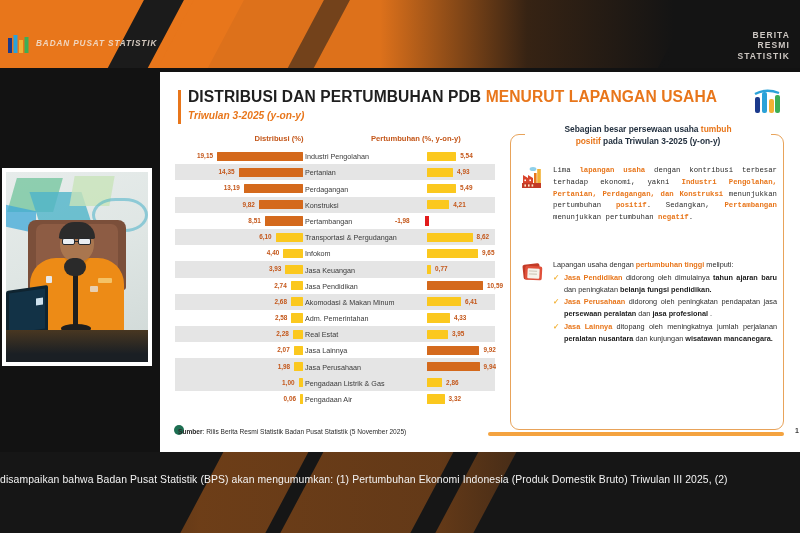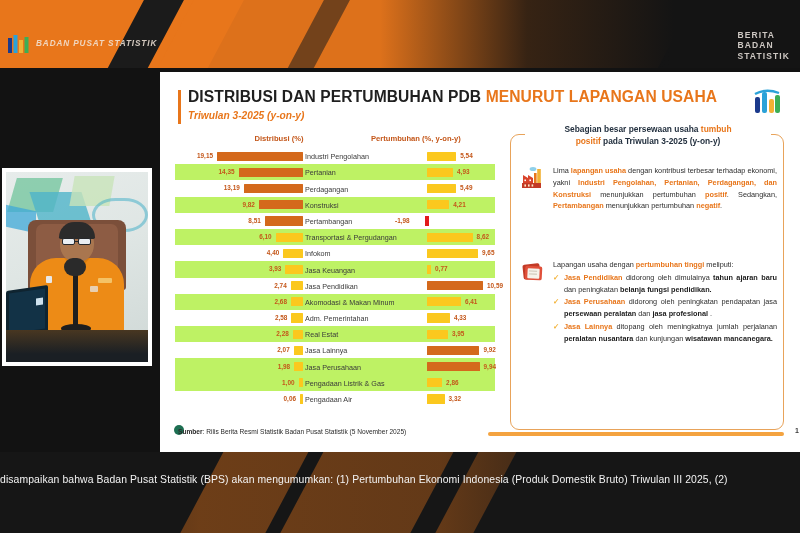--- a/index.html
+++ b/index.html
@@ -16,41 +16,41 @@
   .topbar .band-c { position:absolute; left:170px; top:-30px; width:500px; height:150px; background:#E8761B; transform:skewX(-28deg); opacity:.95; }
   .topbar .band-d { position:absolute; left:300px; top:-30px; width:26px; height:150px; background:#1b1b1b; transform:skewX(-28deg); opacity:.55;}
   .topbar .fade { position:absolute; left:380px; top:0; width:420px; height:68px;
       background:linear-gradient(90deg, rgba(20,20,20,0) 0%, rgba(18,18,18,.82) 35%, #141414 70%); }
 
   .bps-logo { position:absolute; left:7px; top:34px; width:24px; height:22px; z-index:6; }
   .bps-mark { position:absolute; left:0; top:0; width:24px; height:22px; }
   .bps-name { position:absolute; left:36px; top:39px; z-index:6;
       font-size:8.2px; font-weight:700; letter-spacing:.9px; color:#f2e6da; font-style:italic; opacity:.85; }
 
-  .brs { position:absolute; right:10px; top:30px; z-index:7; 
+  .brs { position:absolute; right:10px; top:30px; z-index:7; text-align:right;
       font-size:8.5px; font-weight:700; letter-spacing:1.1px; line-height:1.22; color:#cdc7c2; }
 
   
   .slide { position:absolute; left:160px; top:72px; width:640px; height:380px; background:#fff; overflow:hidden; }
 
   .slide-head { position:absolute; left:18px; top:14px; width:600px; }
   .ttl-bar { position:absolute; left:0; top:4px; width:3px; height:34px; background:#E8761B; }
   .ttl { position:absolute; left:10px; top:2px; font-size:15.6px; font-weight:700; letter-spacing:.1px; color:#1f1f1f; white-space:nowrap; }
   .ttl .soft { color:#E8761B; font-weight:700; }
   .sub { position:absolute; left:10px; top:24px; font-size:10.2px; font-style:italic; font-weight:700; color:#E8761B; }
   .head-logo { position:absolute; right:-4px; top:2px; width:30px; height:30px; }
 
   
   .chart { position:absolute; left:15px; top:62px; width:320px; height:296px; }
   .chart-hd { position:relative; height:14px; }
   .hd-dist { position:absolute; left:44px; width:120px; text-align:center; font-size:7.6px; font-weight:700; color:#C4571A; }
   .hd-grow { position:absolute; left:196px; width:120px; font-size:7.6px; font-weight:700; color:#C4571A; }
 
   .row { position:relative; height:16.2px; }
-  .row.alt { background:#bef264; }
+  .row.alt { background:#e5e5e5; }
   .dwrap { position:absolute; left:0; top:0; width:128px; height:16.2px; }
   .dbar { position:absolute; right:0; top:3.6px; height:9.2px; border-radius:.5px; }
   .dnum { position:absolute; top:4.1px; font-size:6.4px; font-weight:700; color:#C4571A; text-align:right; }
 
   .lbl { position:absolute; left:130px; width:102px; top:4.2px; 
       font-size:7.2px; color:#3a3a3a; white-space:nowrap; }
 
   .gwrap { position:absolute; left:234px; top:0; width:86px; height:16.2px; }
   .gbar { position:absolute; left:18px; top:3.6px; height:9.2px; border-radius:.5px; }
   .gnum { position:absolute; top:4.1px; font-size:6.4px; font-weight:700; color:#C4571A; }
@@ -137,21 +137,21 @@
         <rect x="1" y="4" width="4" height="15" fill="#1b3a8c"></rect>
         <rect x="6.5" y="1" width="4" height="18" fill="#2aa2d8"></rect>
         <rect x="12" y="6" width="4" height="13" fill="#f2b134"></rect>
         <rect x="17.5" y="3" width="4" height="16" fill="#3cae56"></rect>
       </svg>
     </div>
     <div class="bps-name">BADAN PUSAT STATISTIK</div>
 
     <div class="brs">
       <div>BERITA</div>
-      <div>BADAN</div>
+      <div>RESMI</div>
       <div>STATISTIK</div>
     </div>
   </div>
 
   <div class="slide">
 
     <div class="slide-head">
       <div class="ttl-bar"></div>
       <div class="ttl">
         <span>DISTRIBUSI DAN PERTUMBUHAN PDB </span><span class="soft">MENURUT LAPANGAN USAHA</span>
@@ -350,21 +350,21 @@
           </div>
         </div>
     </div>
 
     <div class="panel">
       <div class="panel-title">
         <span>Sebagian besar persewaan usaha </span><span class="hl">tumbuh</span><br>
         <span class="hl">positif</span><span> pada Triwulan 3-2025 (y-on-y)</span>
       </div>
 
-      <div class="pitem" style="top:30px;">
+      <div class="pitem" style="top:30px;font-family:Liberation Mono, monospace;">
         <div class="picon">
           <svg viewBox="0 0 25 25">
             <ellipse cx="12" cy="4" rx="3.4" ry="2" fill="#8fd0ea"></ellipse>
             <rect x="16.2" y="4" width="3.6" height="14" fill="#F2B134"></rect>
             <rect x="13" y="8" width="2.6" height="10" fill="#E8761B"></rect>
             <path d="M2 18 L2 10 L7 13 L7 10 L12 13 L12 18 Z" fill="#D9432B"></path>
             <rect x="1" y="18" width="19" height="5" fill="#C23A26"></rect>
             <rect x="3.4" y="14.5" width="1.6" height="1.6" fill="#fff"></rect>
             <rect x="8.4" y="14.5" width="1.6" height="1.6" fill="#fff"></rect>
             <rect x="3.4" y="19.4" width="1.6" height="2.2" fill="#ffe9c9"></rect>

